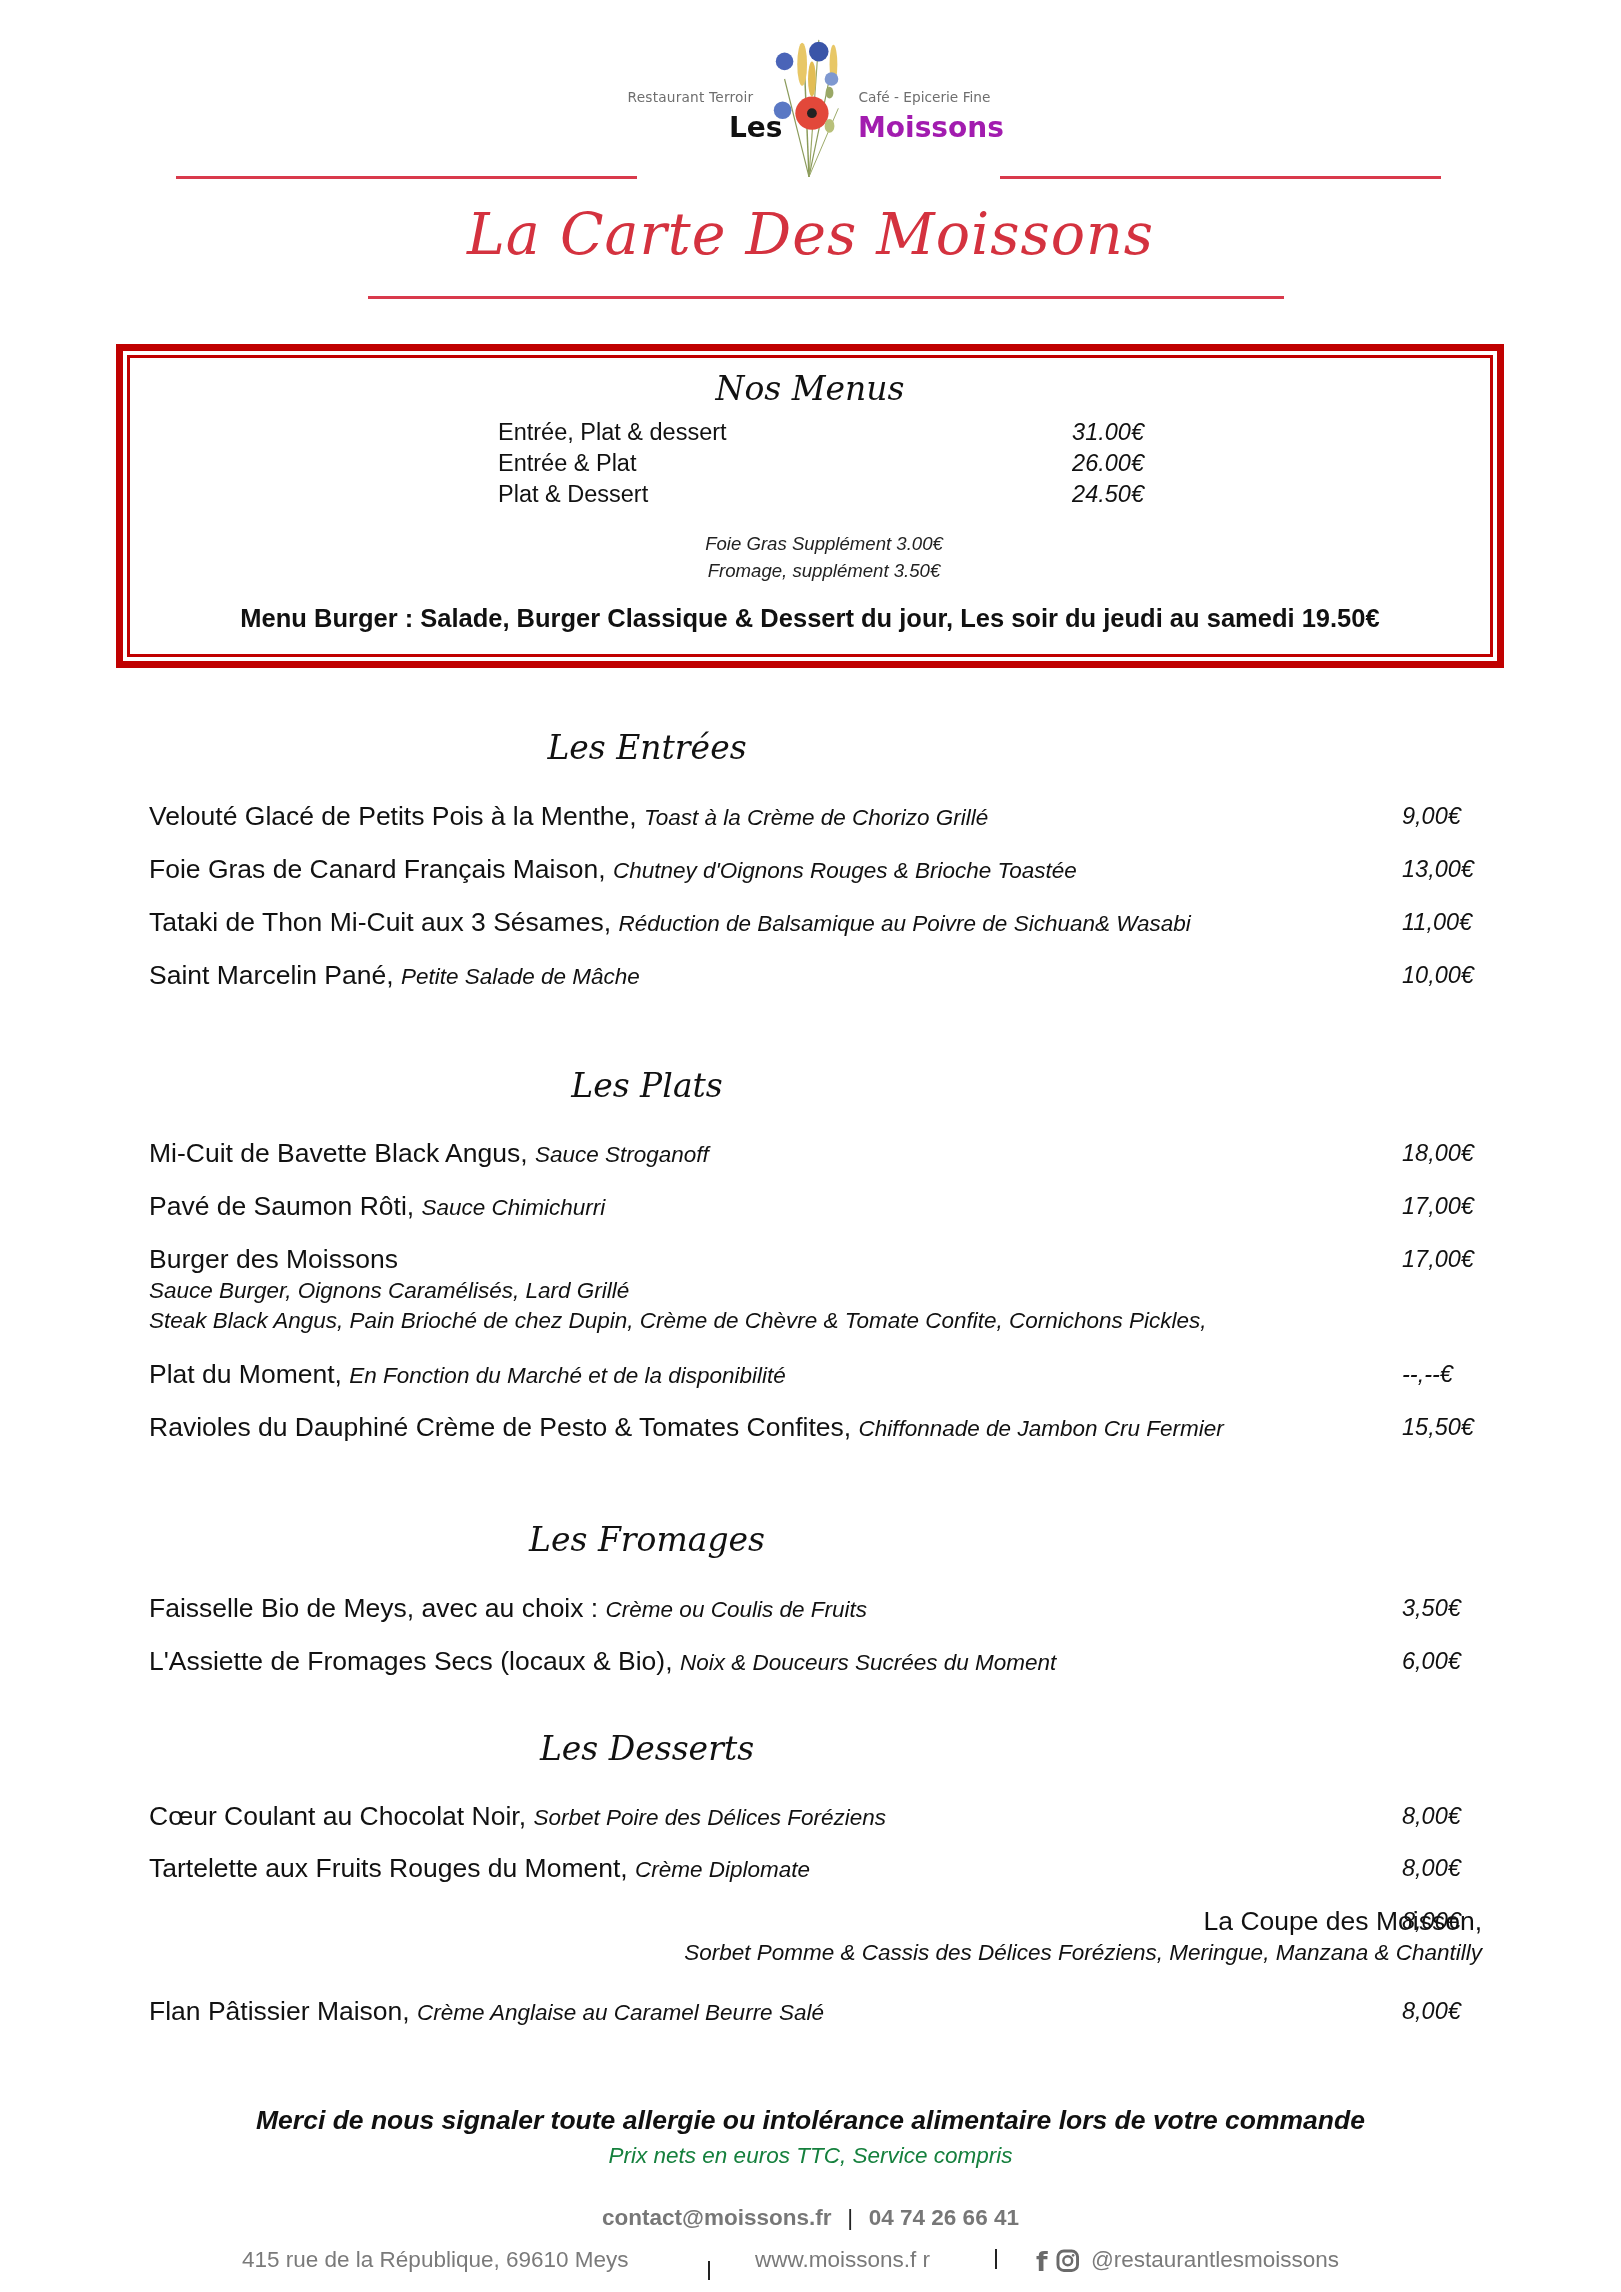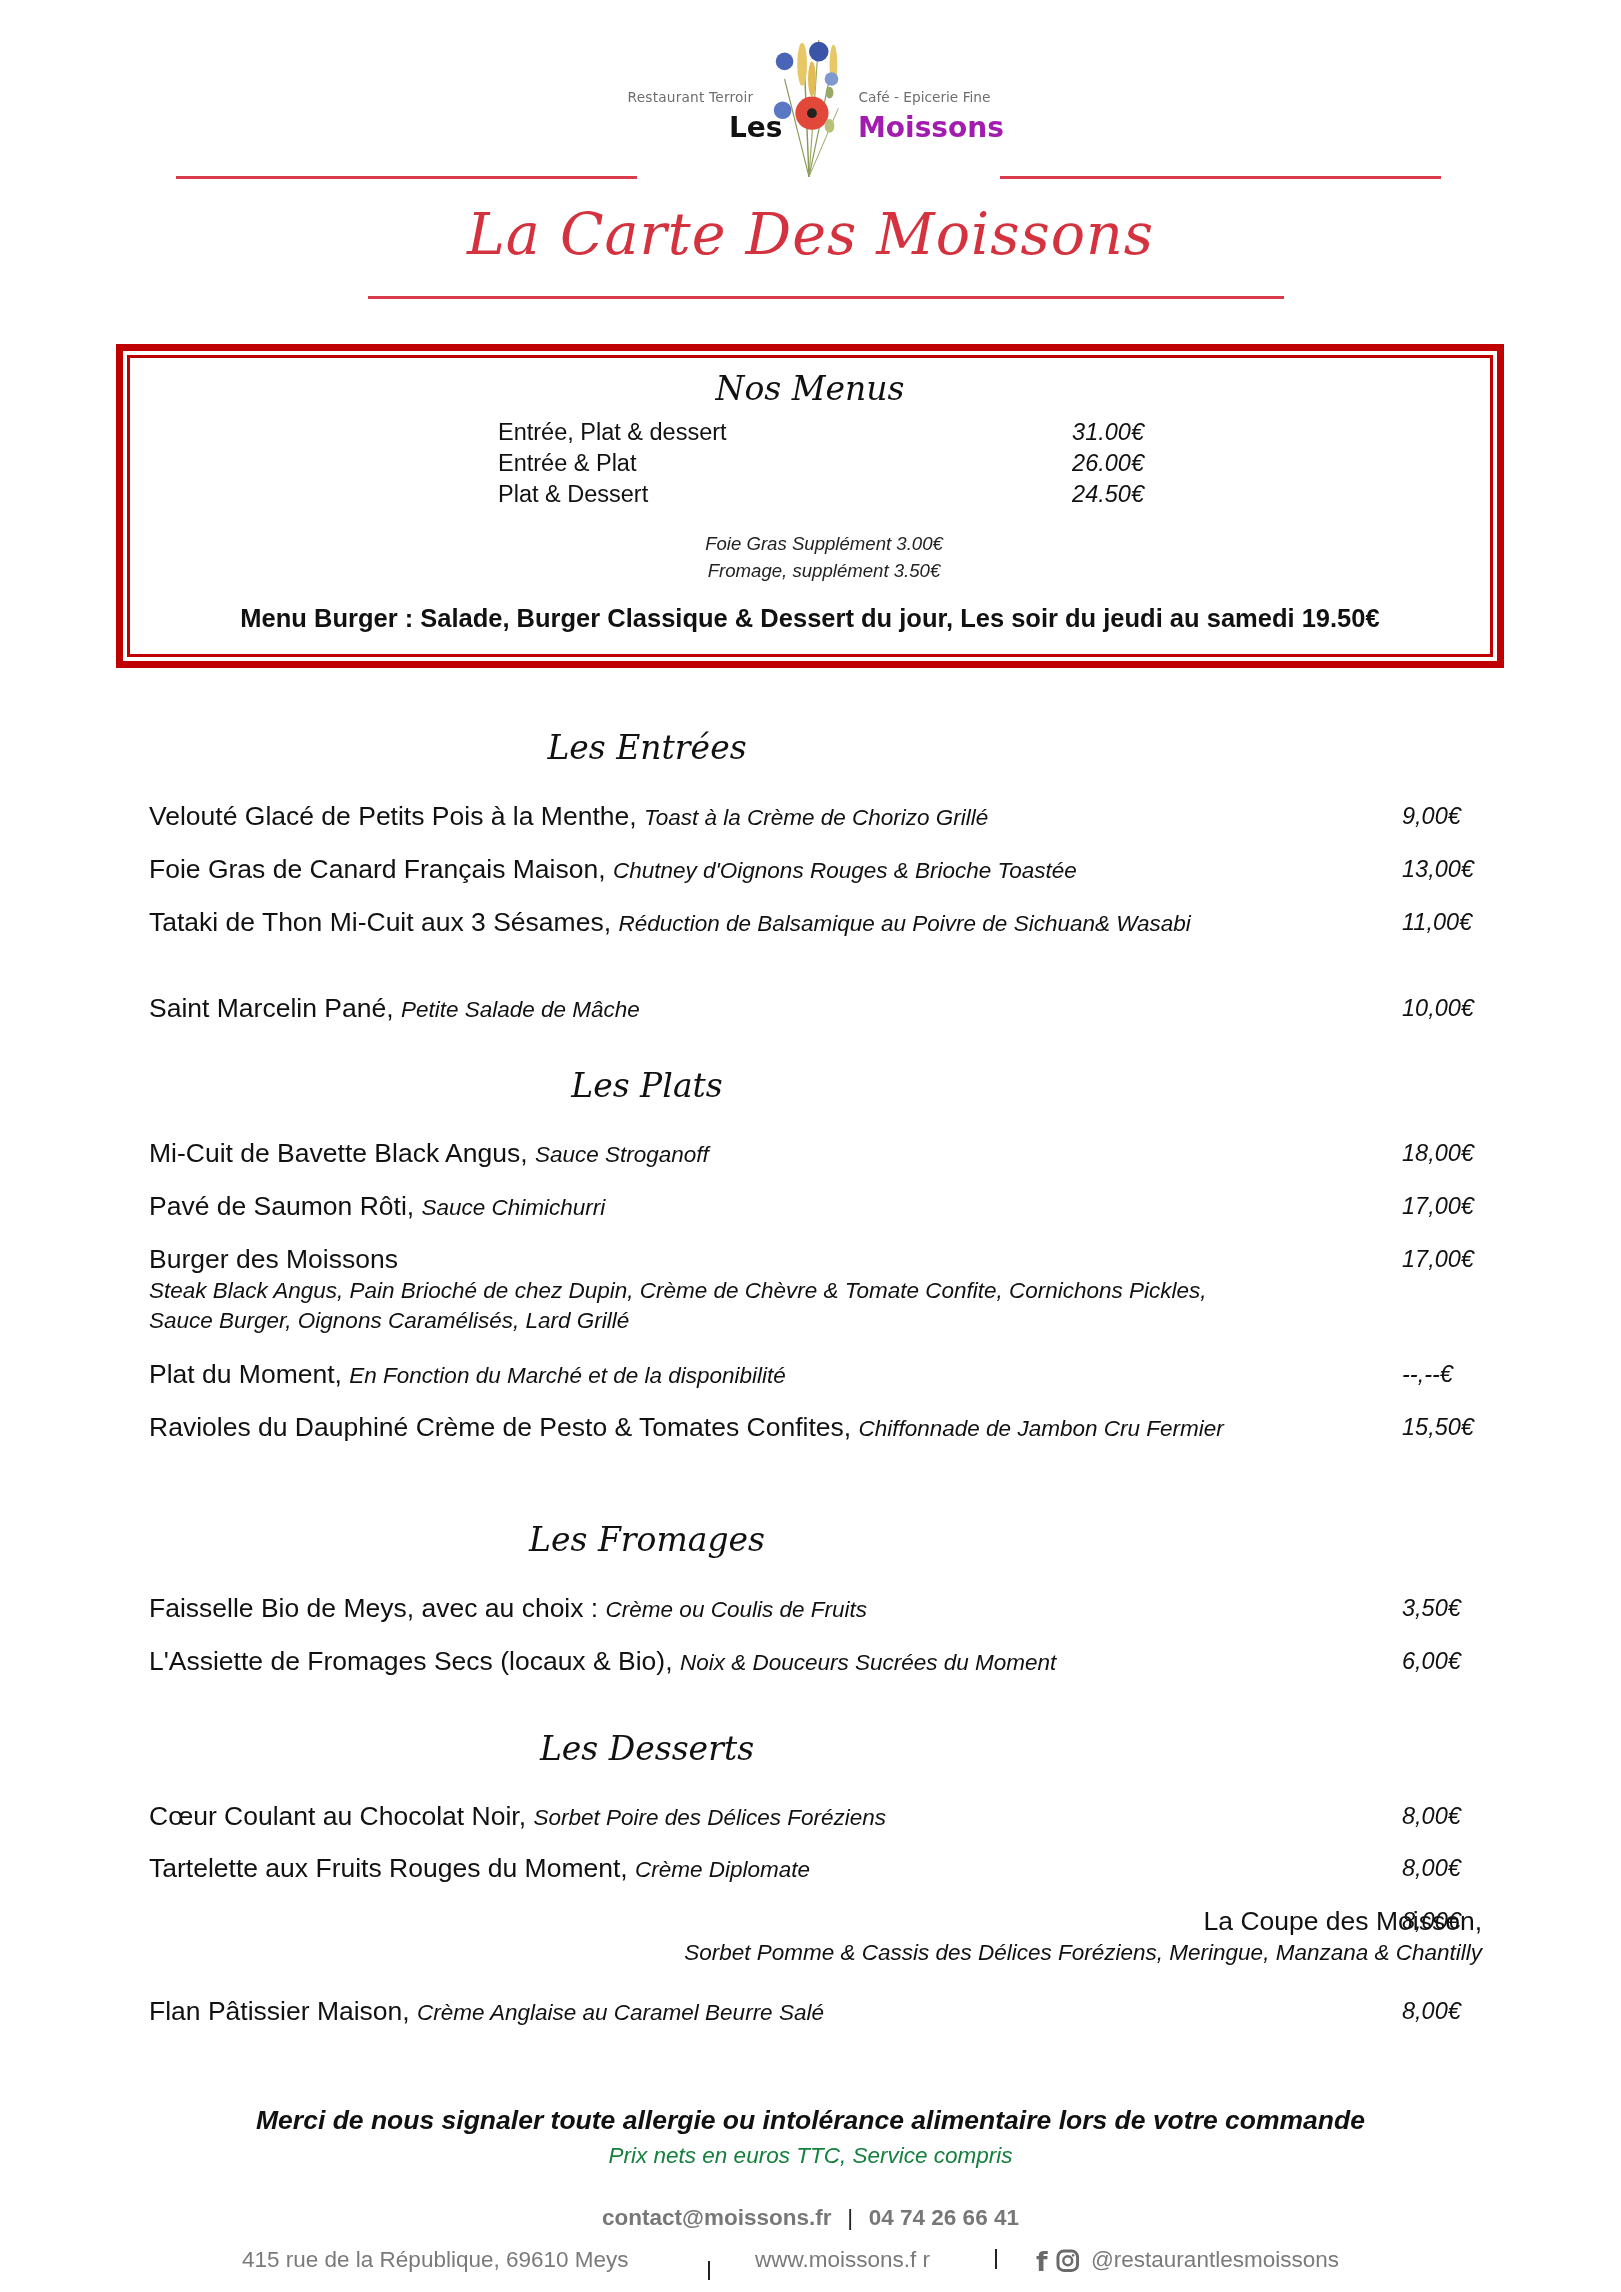--- a/index.html
+++ b/index.html
@@ -120,43 +120,43 @@
 <div class="abs item" style="top:853px;">
   <span class="name">Foie Gras de Canard Français Maison,</span>
   <span class="desc">Chutney d'Oignons Rouges &amp; Brioche Toastée</span>
   <span class="price">13,00€</span>
 </div>
 <div class="abs item" style="top:906px;">
   <span class="name">Tataki de Thon Mi-Cuit aux 3 Sésames,</span>
   <span class="desc">Réduction de Balsamique au Poivre de Sichuan&amp; Wasabi</span>
   <span class="price">11,00€</span>
 </div>
-<div class="abs item" style="top:959px;margin-top:33px;">
+<div class="abs item" style="top:959px;">
   <span class="name">Saint Marcelin Pané,</span>
   <span class="desc">Petite Salade de Mâche</span>
   <span class="price">10,00€</span>
 </div>
 
 <div class="abs sec-heading script" style="top:1066px;">Les Plats</div>
 
 <div class="abs item" style="top:1137px;">
   <span class="name">Mi-Cuit de Bavette Black Angus,</span>
   <span class="desc">Sauce Stroganoff</span>
   <span class="price">18,00€</span>
 </div>
 <div class="abs item" style="top:1190px;">
   <span class="name">Pavé de Saumon Rôti,</span>
   <span class="desc">Sauce Chimichurri</span>
   <span class="price">17,00€</span>
 </div>
 <div class="abs item" style="top:1243px;">
   <span class="name">Burger des Moissons</span>
   <span class="price">17,00€</span>
+  <span class="desc-block">Sauce Burger, Oignons Caramélisés, Lard Grillé</span>
   <span class="desc-block">Steak Black Angus, Pain Brioché de chez Dupin, Crème de Chèvre &amp; Tomate Confite, Cornichons Pickles,</span>
-  <span class="desc-block">Sauce Burger, Oignons Caramélisés, Lard Grillé</span>
 </div>
 <div class="abs item" style="top:1358px;">
   <span class="name">Plat du Moment,</span>
   <span class="desc">En Fonction du Marché et de la disponibilité</span>
   <span class="price">--,--€</span>
 </div>
 <div class="abs item" style="top:1411px;">
   <span class="name">Ravioles du Dauphiné Crème de Pesto &amp; Tomates Confites,</span>
   <span class="desc">Chiffonnade de Jambon Cru Fermier</span>
   <span class="price">15,50€</span>

